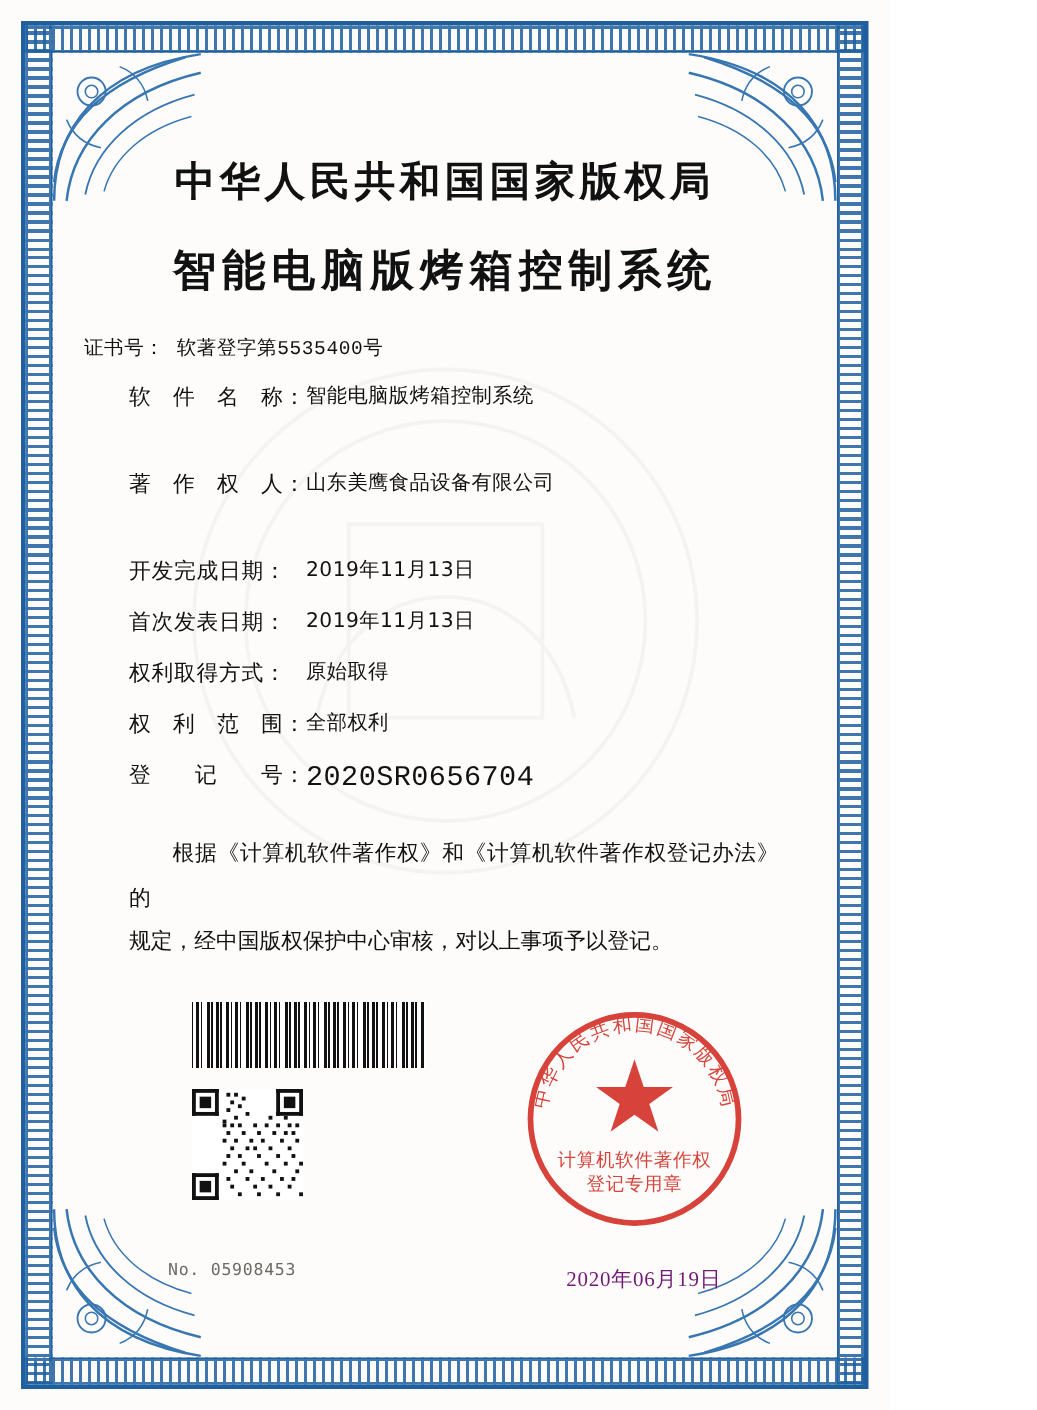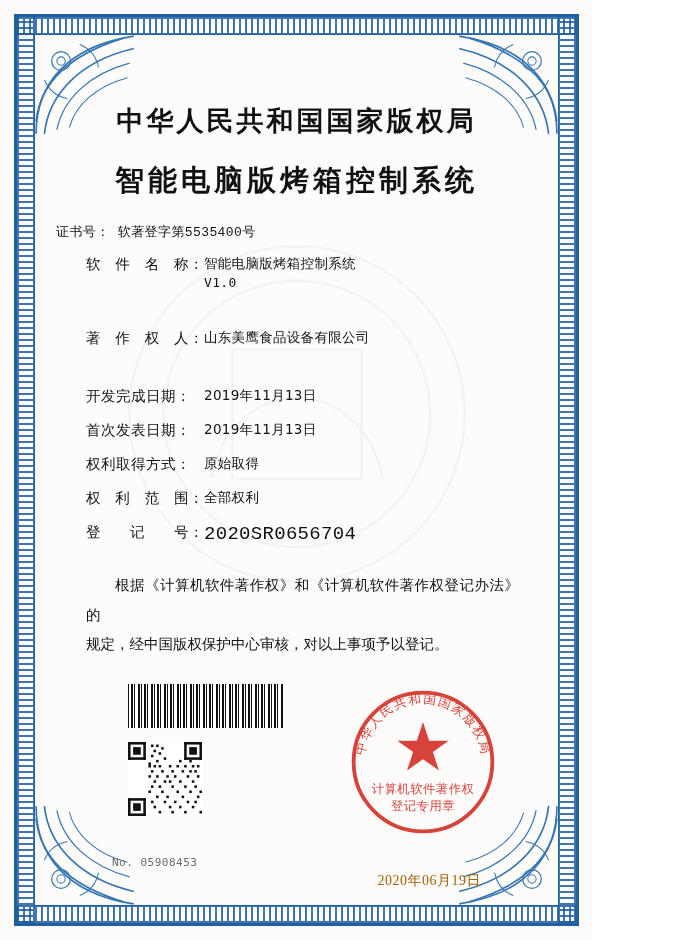--- a/index.html
+++ b/index.html
@@ -231,23 +231,23 @@
     left: 56px;
     top: 0;
     font-size: 11px;
     color: #6d6a66;
     font-family: "DejaVu Sans Mono", "Liberation Mono", monospace;
     letter-spacing: .5px;
   }
   .footer-date {
     position: absolute;
     right: 56px;
-    top: 16px;
+    top: 4px;
     font-size: 14px;
-    color: #a16207;
+    color: #701a75;
     letter-spacing: .5px;
   }
 </style>
 </head>
 <body>
 
 <div class="certificate">
 
   <div class="border-frame"></div>
   <div class="meander meander-h meander-top"></div>
@@ -329,21 +329,20 @@
 
       <div class="field-row">
         <div class="field-label spread">
           <span>软</span>
             <span>件</span>
             <span>名</span>
             <span>称：</span>
         </div>
         <div class="field-value">
           <span>智能电脑版烤箱控制系统</span>
-          <span class="ver">V1.0</span>
         </div>
       </div>
 
       <div class="gap-lg"></div>
 
       <div class="field-row">
         <div class="field-label spread">
           <span>著</span>
             <span>作</span>
             <span>权</span>

